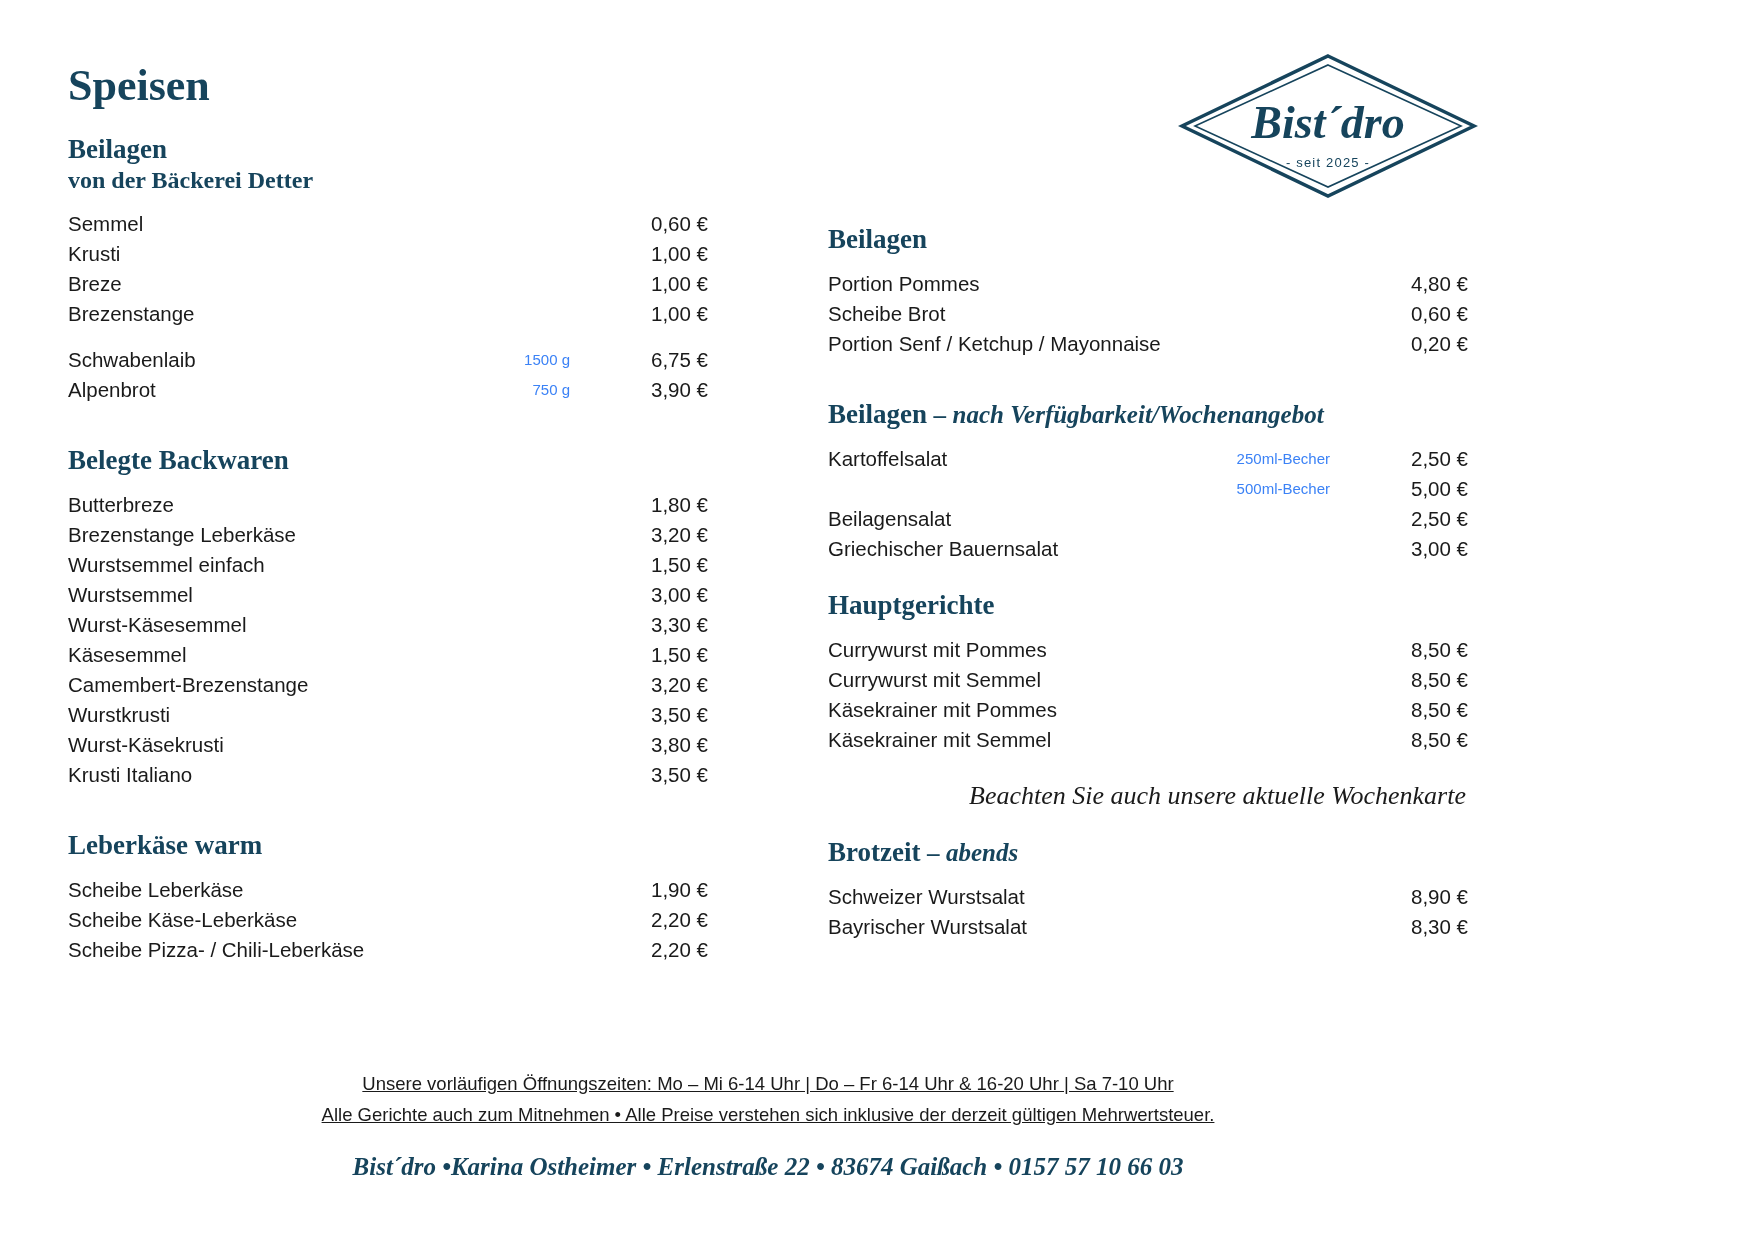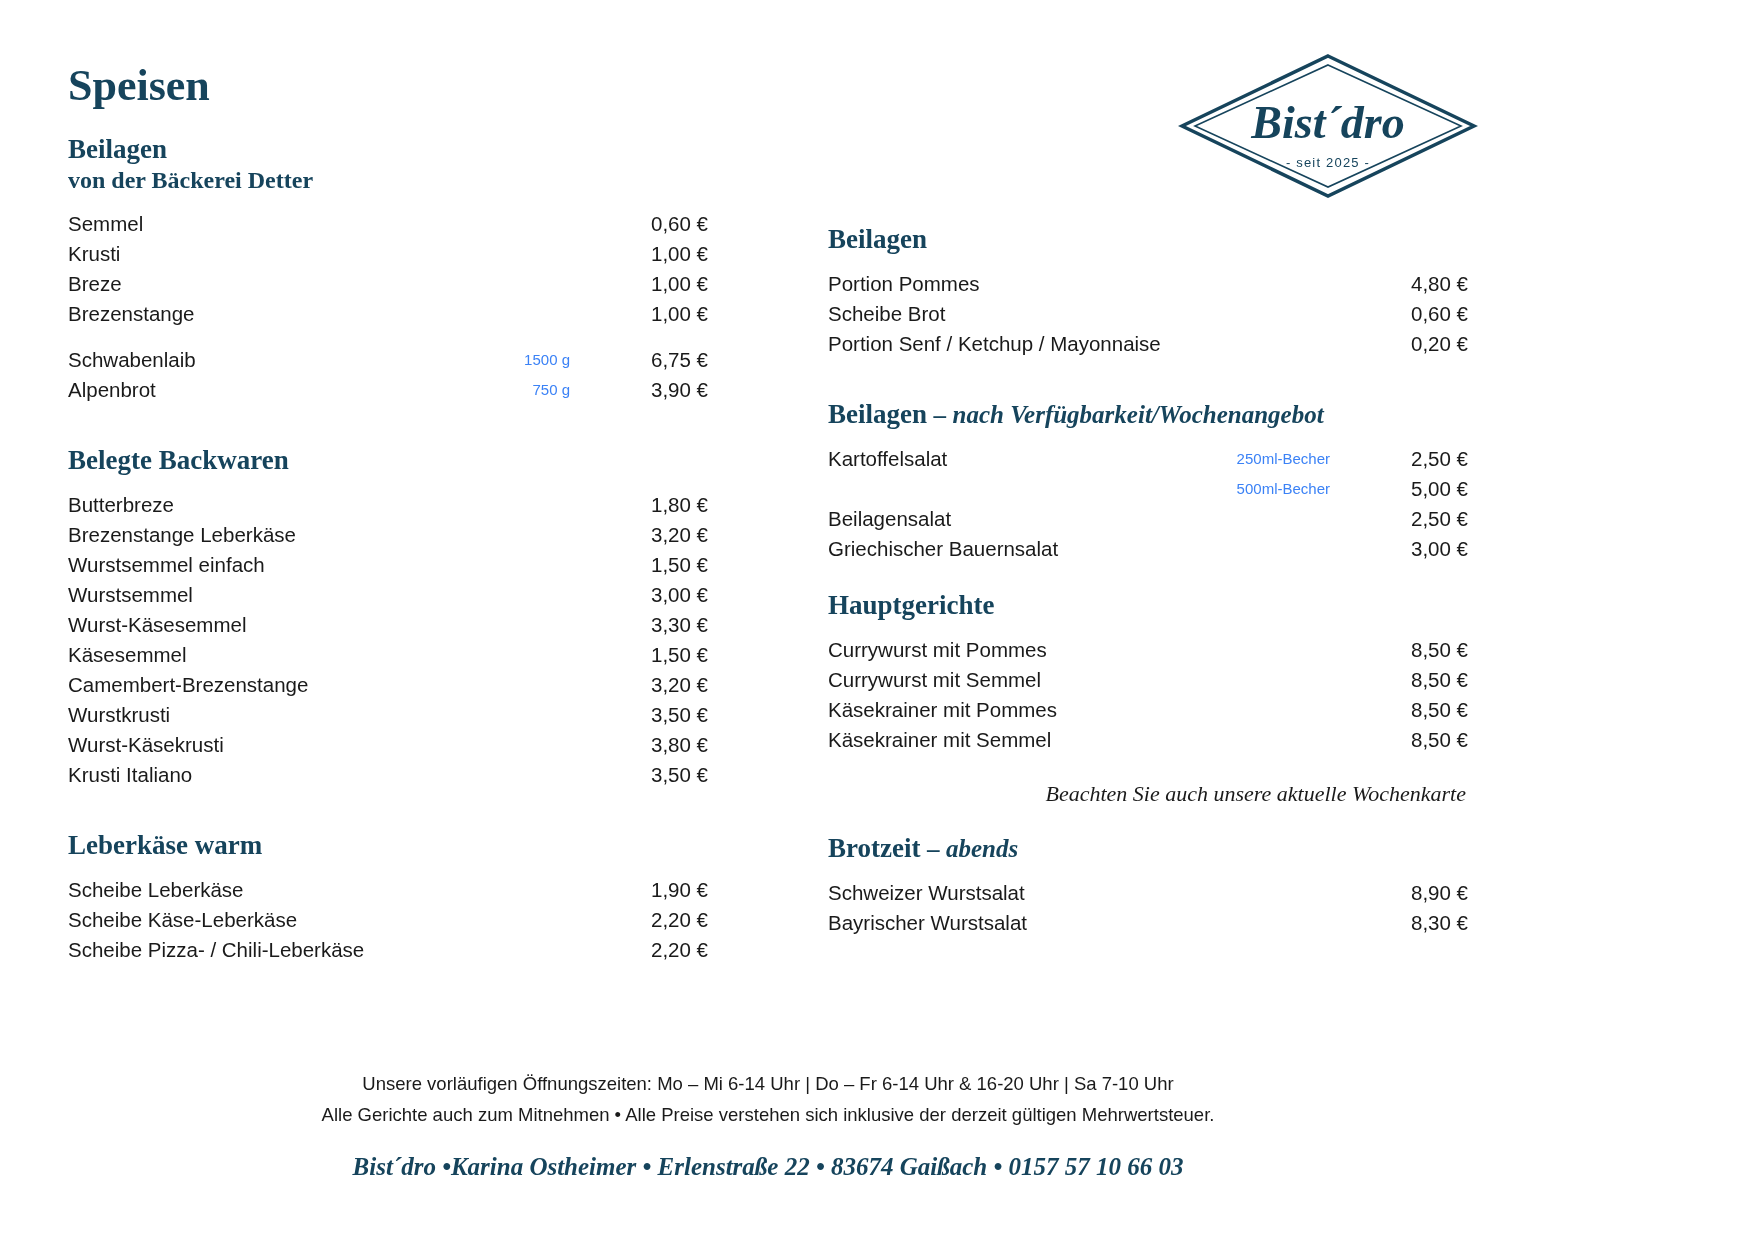--- a/index.html
+++ b/index.html
@@ -109,38 +109,39 @@
 
   .gap-sm { height: 16px; }
   .gap-md { height: 26px; }
   .gap-lg { height: 40px; }
   .lead { height: 14px; }
 
   
   .note-italic {
     font-family: "Liberation Serif", serif;
     font-style: italic;
-    font-size: 22px;
+    font-size: 26px;
     color: #1a1a1a;
     text-align: right;
     padding-right: 2px;
   }
 
   
   .footer {
     position: absolute;
     left: 0;
     right: 0;
     bottom: 58px;
     text-align: center;
   }
   .footer-line {
     font-size: 18.5px;
     line-height: 31px;
     color: #1a1a1a;
+    text-decoration: underline;
   }
   .footer-addr {
     font-family: "Liberation Serif", serif;
     font-style: italic;
     font-weight: bold;
     font-size: 25px;
     color: #16445c;
     margin-top: 22px;
     line-height: 1.2;
   }

